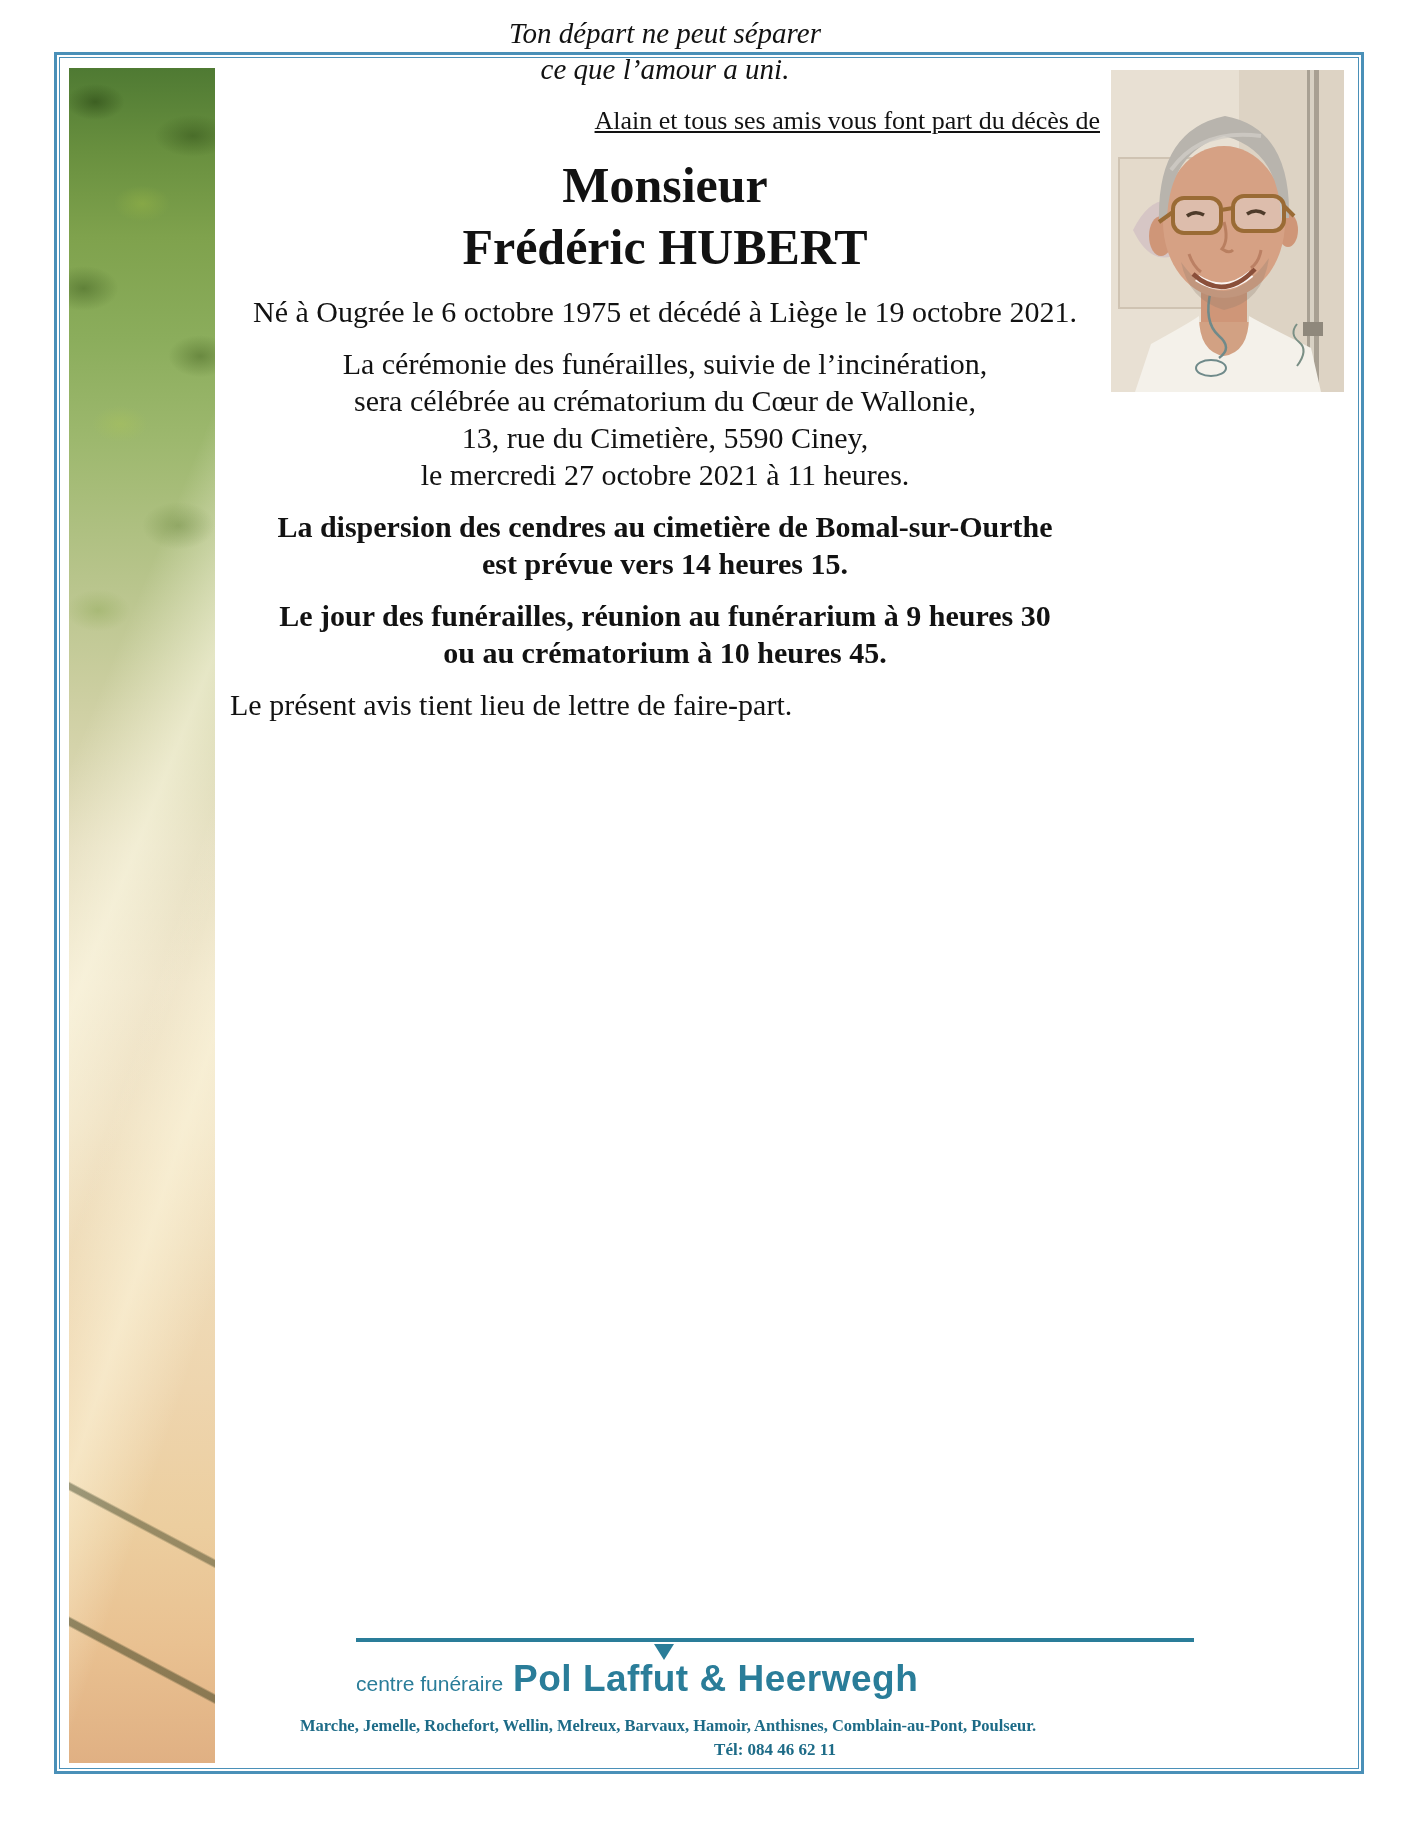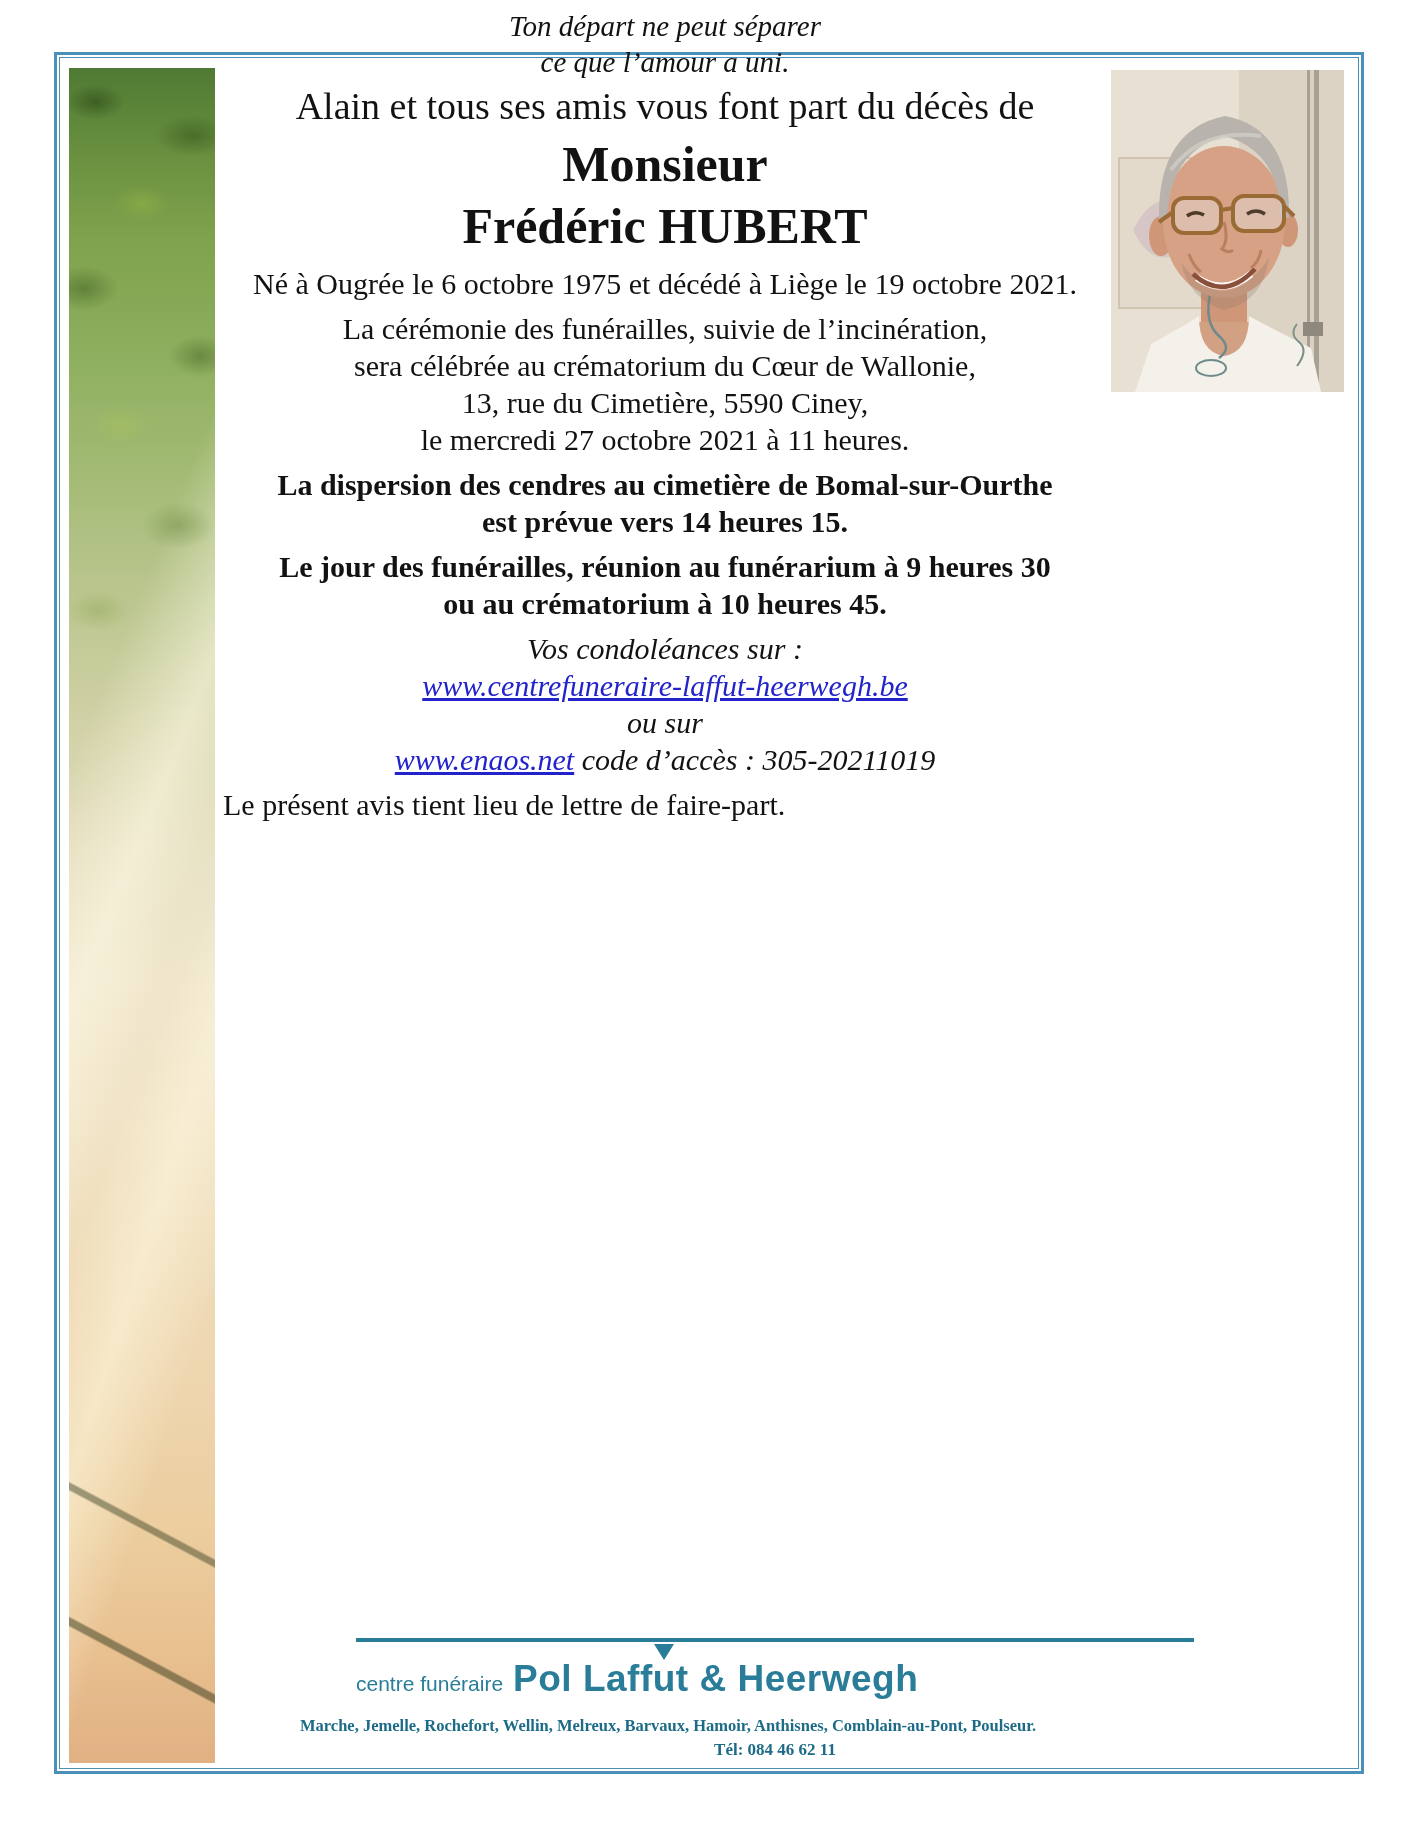--- a/index.html
+++ b/index.html
@@ -43,23 +43,23 @@
       linear-gradient(180deg,
         #4f7a33 0%, #69903f 5%, #7fa24d 10%, #8bad5c 16%, #9db86e 22%,
         #b7c48b 30%, #cfd0a4 38%, #e3dcbd 46%, #eee3c8 54%, #f0e2c4 62%,
         #efdcb9 70%, #eed5ae 78%, #ecce9f 86%, #e9c191 93%, #e0b083 100%);
   }
   
   .portrait{position:absolute;left:1111px;top:70px;width:233px;height:322px;overflow:hidden;}
   .portrait svg{display:block;}
   
   .content{position:absolute;left:215px;top:0;width:900px;}
-  .content p{margin:8px;}
+  .content p{margin:15px;}
   .quote{margin-top:146px;font-size:29px;line-height:36px;font-style:italic;text-align:center;}
-  .announce{margin-top:66px;font-size:38px;line-height:37px;text-align:center;}
+  .announce{margin-top:66px;font-size:26px;line-height:37px;text-align:right;text-decoration:underline;}
   .title{margin-top:36px;font-size:50px;line-height:62px;font-weight:bold;text-align:center;}
   .body-block{font-size:30px;line-height:37px;text-align:center;}
   .birth{margin-top:20px;}
   .ceremony{margin-top:26px;}
   .dispersion{margin-top:16px;font-weight:bold;}
   .reunion{margin-top:18px;font-weight:bold;}
   .repose{margin-top:18px;font-weight:bold;}
   .bold-line{font-weight:normal;}
   .condolences{margin-top:54px;font-style:italic;}
   .condolences a{color:var(--link-blue);text-decoration:underline;}
@@ -166,27 +166,20 @@
     <span>La dispersion des cendres au cimetière de Bomal-sur-Ourthe</span><br>
     <span>est prévue vers 14 heures 15.</span>
   </p>
 
   <p class="body-block reunion">
     <span>Le jour des funérailles, réunion au funérarium à 9 heures 30</span><br>
     <span>ou au crématorium à 10 heures 45.</span>
   </p>
 
 
-  <p class="body-block condolences">
-    <span>Vos condoléances sur :</span><br>
-    <a href="#">www.centrefuneraire-laffut-heerwegh.be</a><br>
-    <span>ou sur</span><br>
-    <a href="#">www.enaos.net</a>
-    <span>code d’accès : 305-20211019</span>
-  </p>
 
   <p class="notice">Le présent avis tient lieu de lettre de faire-part.</p>
 </div>
 
 <div class="footer-rule"></div>
 <div class="brand-triangle"></div>
 <div class="footer-brand">
   <span class="brand-prefix">centre funéraire</span>
   <span class="brand-name">Pol Laffut &amp; Heerwegh</span>
 </div>

